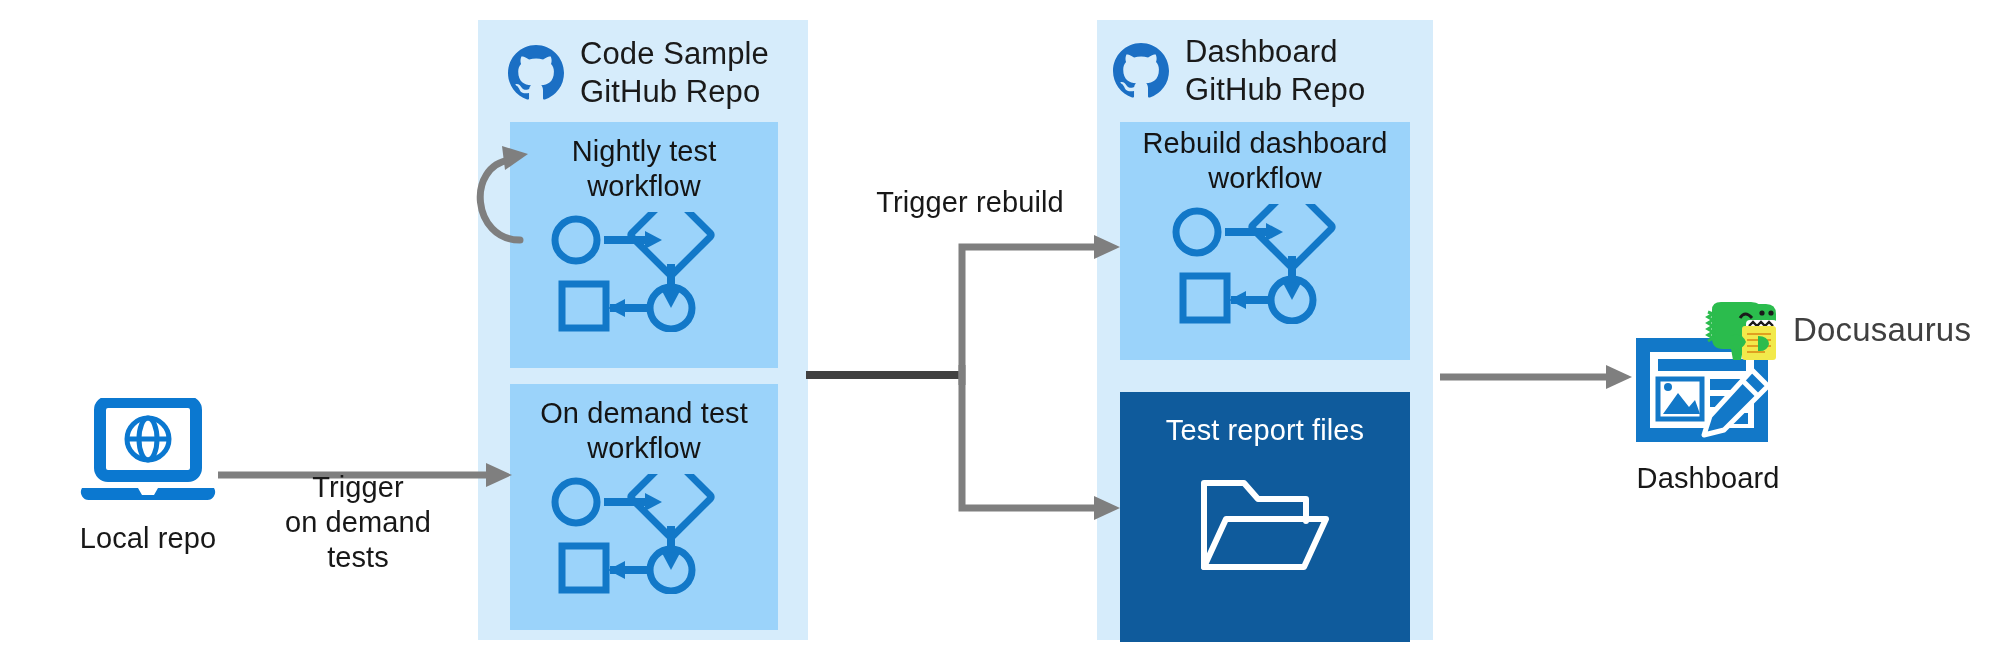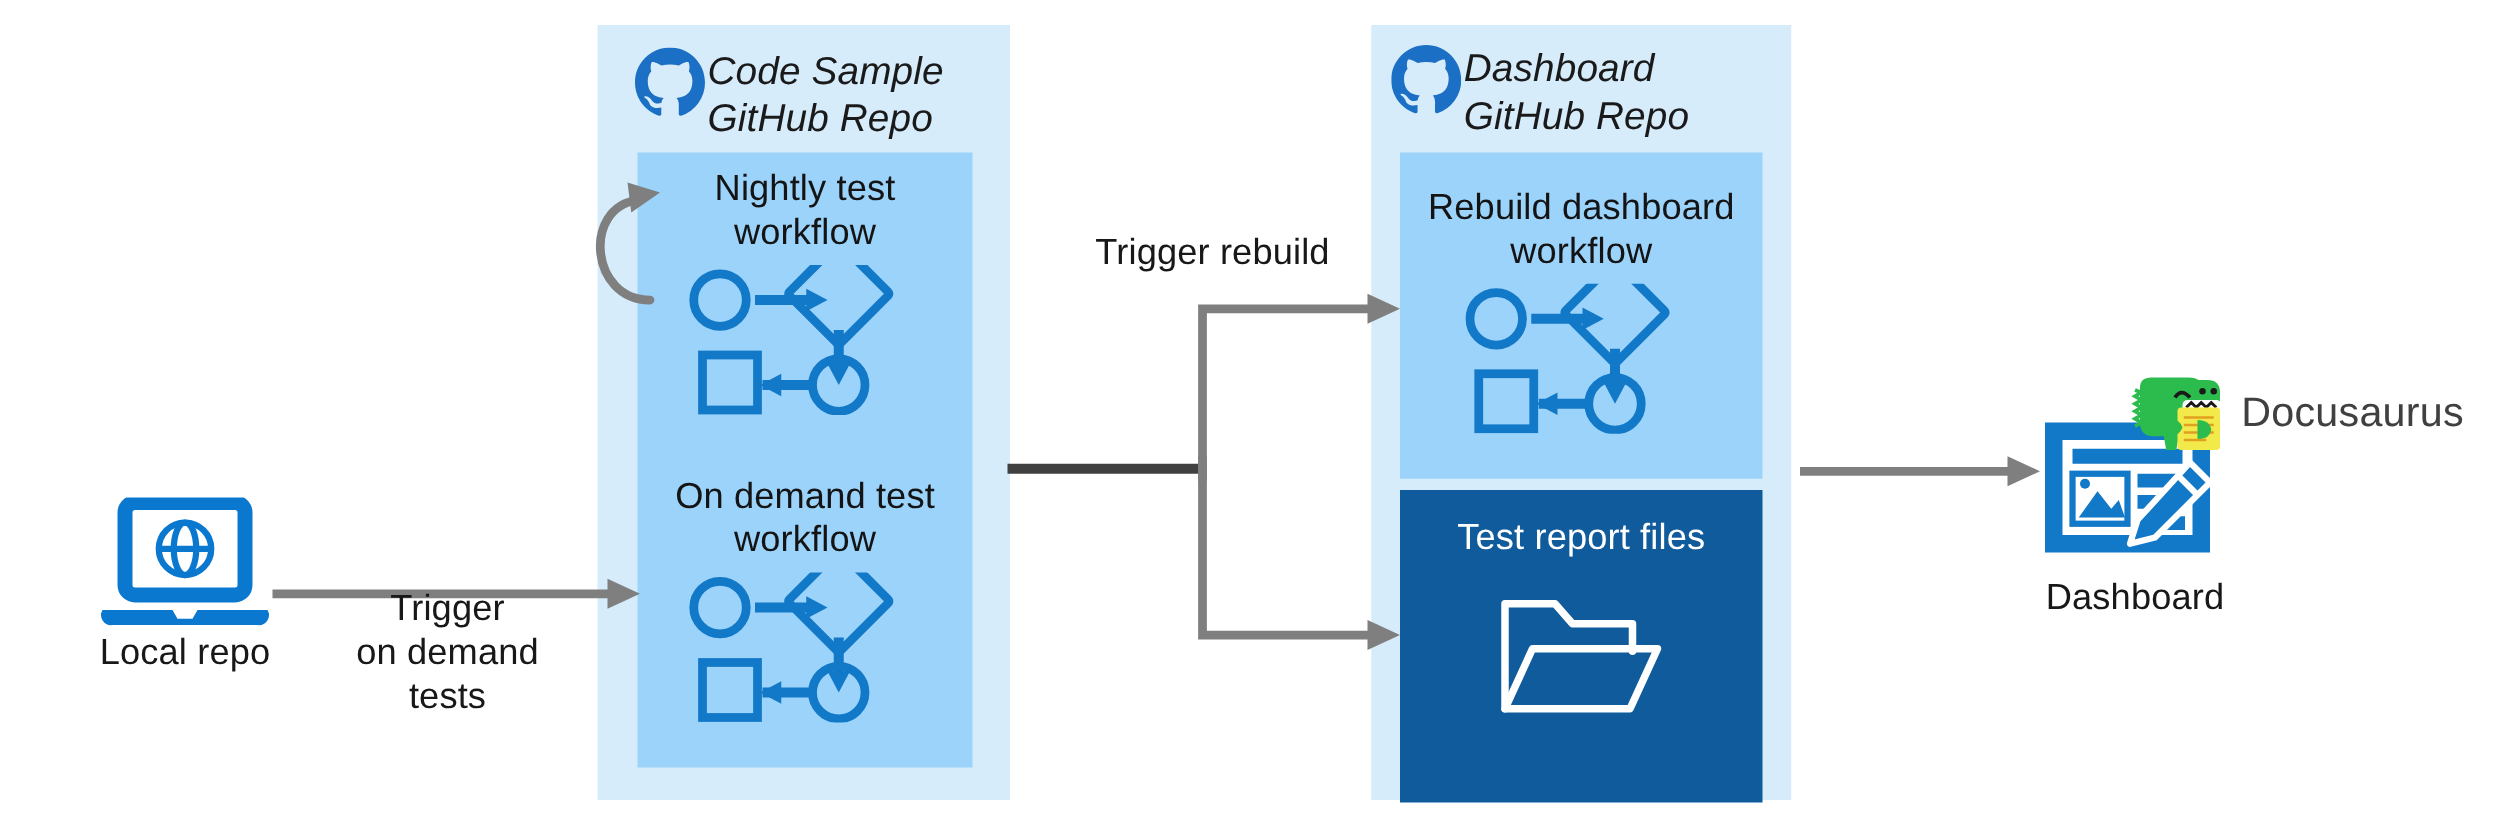--- a/index.html
+++ b/index.html
@@ -19,23 +19,22 @@
   }
   .abs { position: absolute; }
 
   
   .repo-panel {
     background: #d6ecfb;
   }
   .repo-header {
     position: absolute;
     display: flex;
-    align-items: flex-start;
-    gap: 2px;
-    font-style: italic;
+    align-items: center;
+    gap: 16px;
   }
   .repo-title {
     font-size: 31px;
     line-height: 1.22;
     color: #1a1a1a;
     white-space: pre-line;
     letter-spacing: 0.1px;
   }
   .gh-icon svg { display: block; }
 
@@ -133,21 +132,21 @@
         <path d="M105 96 H66" stroke-width="8"></path>
       </g>
       <g fill="#1278c8">
         <path d="M118 28 L101 19 L101 37 Z"></path>
         <path d="M127 96 L118 79 L136 79 Z"></path>
         <path d="M64 96 L81 87 L81 105 Z"></path>
       </g>
     </svg>
   </div>
 
-  <div class="abs wf-card" style="left:510px; top:368px; width:268px; height:234px; padding-top:12px;">
+  <div class="abs wf-card" style="left:510px; top:384px; width:268px; height:234px; padding-top:12px;">
     <div class="wf-title">On demand test
 workflow</div>
     <svg class="wf-graphic" width="200" height="120" viewBox="0 0 200 120" style="margin-top:8px;">
       <g fill="none" stroke="#1278c8" stroke-width="7">
         <circle cx="32" cy="28" r="21"></circle>
         <rect x="98" y="-6" width="58" height="58" transform="rotate(45 127 23)" rx="2"></rect>
         <path d="M60 28 H110" stroke-width="8"></path>
         <path d="M127 52 V86" stroke-width="8"></path>
         <rect x="18" y="72" width="44" height="44"></rect>
         <circle cx="127" cy="96" r="21"></circle>
@@ -171,21 +170,21 @@
           1.08.58 1.23.82.72 1.21 1.87.87 2.33.66.07-.52.28-.87.51-1.07-1.78-.2-3.64-.89-3.64-3.95
           0-.87.31-1.59.82-2.15-.08-.2-.36-1.02.08-2.12 0 0 .67-.21 2.2.82.64-.18 1.32-.27 2-.27s1.36.09 2 .27c1.53-1.04
           2.2-.82 2.2-.82.44 1.1.16 1.92.08 2.12.51.56.82 1.27.82 2.15 0 3.07-1.87 3.75-3.65 3.95.29.25.54.73.54
           1.48 0 1.07-.01 1.93-.01 2.2 0 .21.15.46.55.38A8.01 8.01 0 0 0 16 8c0-4.42-3.58-8-8-8z"></path>
       </svg>
     </span>
     <span class="repo-title">Dashboard
 GitHub Repo</span>
   </div>
 
-  <div class="abs wf-card" style="left:1120px; top:122px; width:290px; height:234px; padding-top:27px;">
+  <div class="abs wf-card" style="left:1120px; top:122px; width:290px; height:234px; padding-top:4px;">
     <div class="wf-title">Rebuild dashboard
 workflow</div>
     <svg class="wf-graphic" width="200" height="120" viewBox="0 0 200 120" style="margin-top:8px;">
       <g fill="none" stroke="#1278c8" stroke-width="7">
         <circle cx="32" cy="28" r="21"></circle>
         <rect x="98" y="-6" width="58" height="58" transform="rotate(45 127 23)" rx="2"></rect>
         <path d="M60 28 H110" stroke-width="8"></path>
         <path d="M127 52 V86" stroke-width="8"></path>
         <rect x="18" y="72" width="44" height="44"></rect>
         <circle cx="127" cy="96" r="21"></circle>
@@ -213,21 +212,21 @@
     <svg width="140" height="112" viewBox="0 0 140 112">
       <rect x="22" y="4" width="96" height="74" rx="8" fill="none" stroke="#0b78d0" stroke-width="12"></rect>
       <g fill="none" stroke="#0b78d0" stroke-width="5">
         <circle cx="70" cy="41" r="21"></circle>
         <ellipse cx="70" cy="41" rx="9" ry="21"></ellipse>
         <path d="M49 41 H91"></path>
       </g>
       <path d="M4 90 h56 l4 7 h12 l4 -7 h56 a8 8 0 0 1 -8 12 H12 a8 8 0 0 1 -8 -12 Z" fill="#0b78d0"></path>
     </svg>
   </div>
-  <div class="caption" style="left:28px; top:506px; width:240px;">Local repo</div>
+  <div class="caption" style="left:28px; top:522px; width:240px;">Local repo</div>
 
   <div class="abs" style="left:1634px; top:336px; width:148px; height:110px;">
     <svg width="148" height="110" viewBox="0 0 148 110">
       <rect x="2" y="2" width="132" height="104" fill="#1278c8"></rect>
       <rect x="16" y="16" width="104" height="76" fill="#ffffff"></rect>
       <g fill="#1278c8">
         <rect x="24" y="23" width="88" height="12"></rect>
         <rect x="24" y="43" width="44" height="40" fill="none" stroke="#1278c8" stroke-width="5"></rect>
         <path d="M29 78 L44 57 L55 71 L61 64 L66 78 Z"></path>
         <circle cx="34" cy="51" r="4"></circle>

